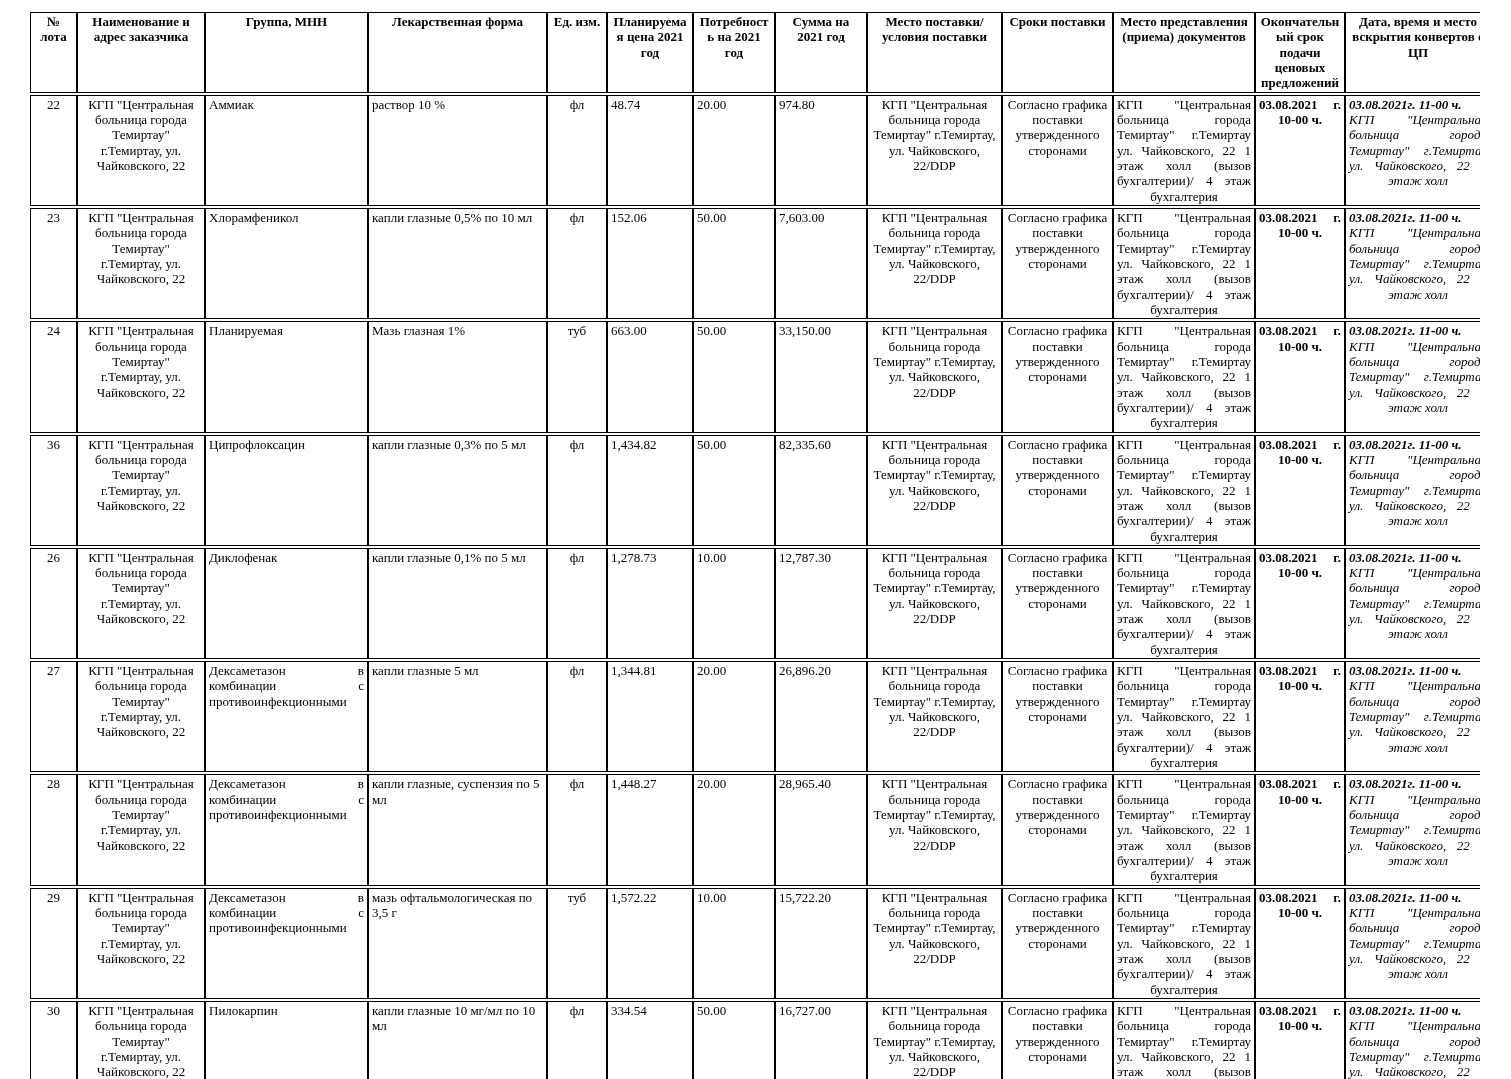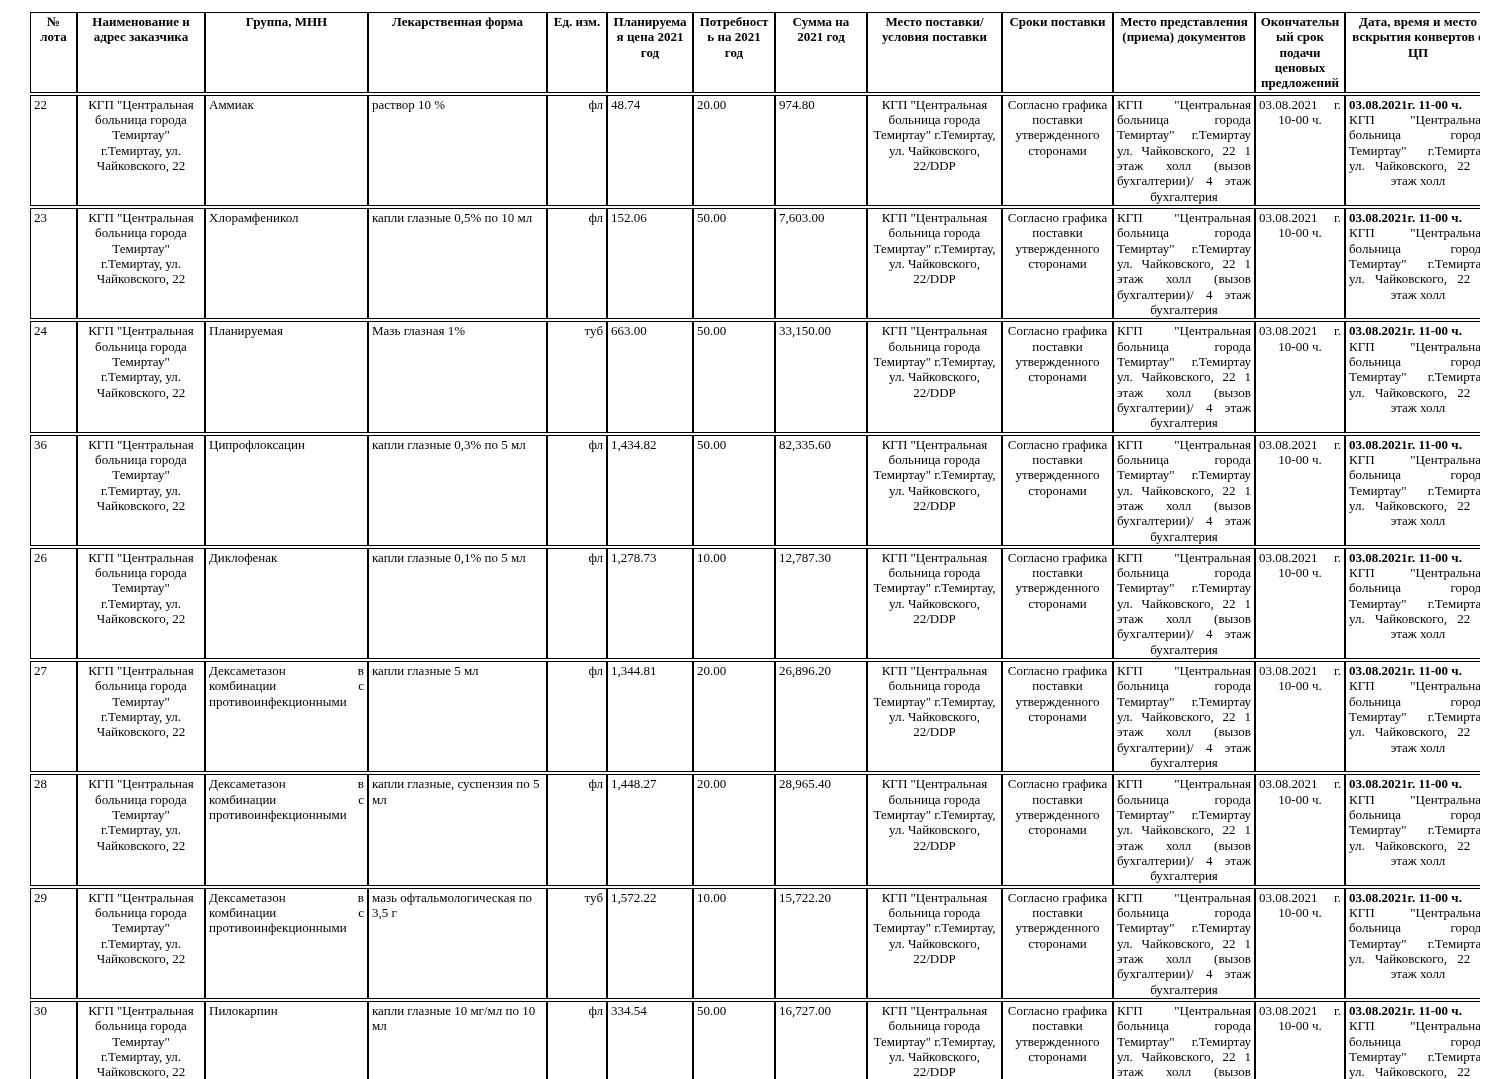--- a/index.html
+++ b/index.html
@@ -34,31 +34,31 @@
     word-wrap: break-word;
   }
   table.lots th {
     font-weight: bold;
     text-align: center;
     height: 54px;
   }
   table.lots td { height: 87px; }
 
   
-  td.c-lot      { }
+  td.c-lot      { text-align: center; }
   td.c-customer { text-align: center; }
   td.c-group    { text-align: justify; margin-left: 23px; }
   td.c-form     { text-align: left; }
-  td.c-unit     { text-align: right; }
+  td.c-unit     { text-align: center; }
   td.c-price, td.c-need, td.c-sum { }
   td.c-dplace   { text-align: center; }
   td.c-terms    { text-align: center; padding-top: 3px; }
   td.c-docs     { text-align: justify; text-align-last: center; }
-  td.c-deadline { font-weight: normal; text-align: justify; text-align-last: center; margin-top: 25px; }
-  td.c-opening  { text-align: left; }
+  td.c-deadline { font-weight: bold; text-align: justify; text-align-last: center; margin-top: 25px; }
+  td.c-opening  { text-align: left; font-style: italic; }
   td.c-opening .open-dt { font-weight: bold; text-align: left; }
   td.c-opening .open-place { text-align: justify; text-align-last: center; }
 </style>
 </head>
 <body>
 
 <div class="page">
   <table class="lots">
     <colgroup>
       <col style="width:47px">

